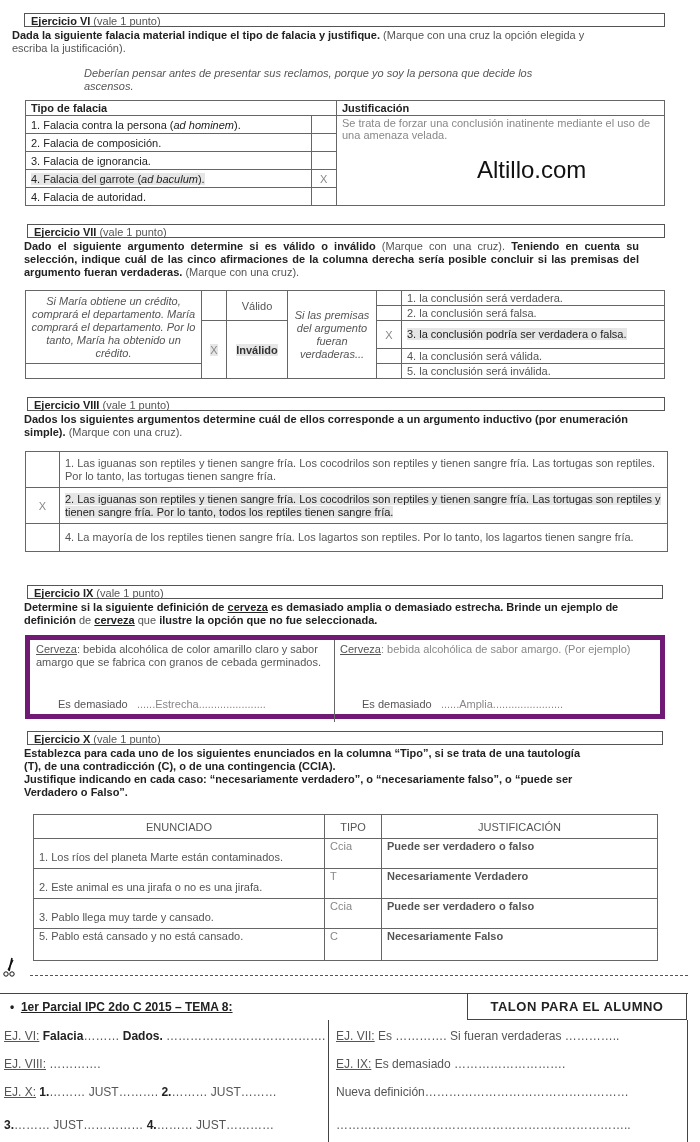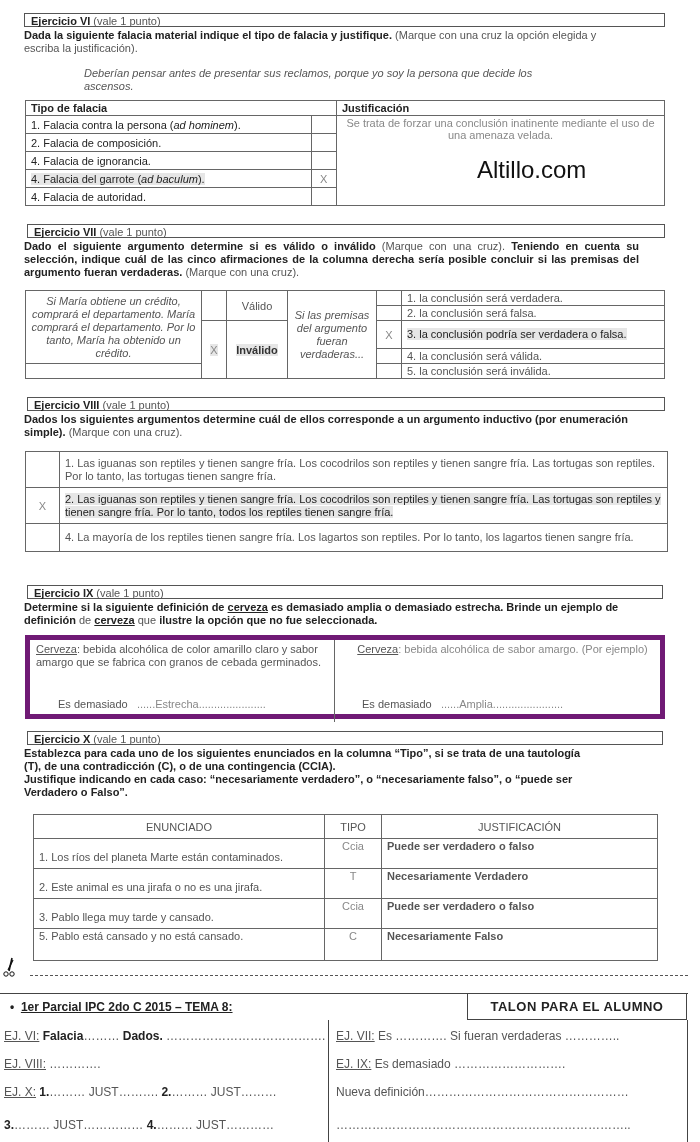--- a/index.html
+++ b/index.html
@@ -4,37 +4,37 @@
 <style>
   html, body { margin:0; padding:0; background:#fff; }
   body { width:700px; height:1142px; position:relative; overflow:hidden;
          font-family:"Liberation Sans", sans-serif; color:#222; font-size:11px; }
   .abs { position:absolute; }
   .hdr { border:1px solid #555; height:14px; line-height:14px; padding-left:6px; font-size:11px; box-sizing:border-box; }
   .hdr b { font-weight:bold; }
   .instr { font-size:11px; line-height:13px; }
   .instr b { font-weight:bold; }
   .light { color:#555; }
-  .grey { color:#888;text-align:center; }
+  .grey { color:#888; }
   table { border-collapse:collapse; }
   td, th { border:1px solid #666; padding:1px 5px; font-size:11px; vertical-align:middle; text-align:left; font-weight:normal; }
   .hl { background:#e6e6e6; }
   .xmark { color:#888; text-align:center; }
   .ital { font-style:italic; }
   .center { text-align:center; }
   u { text-decoration:underline; }
   .dash { border-top:1px dashed #555; }
 </style>
 </head>
 <body>
 
 <div class="abs hdr" style="left:24px;top:13px;width:641px;">
   <b>Ejercicio VI</b><span class="light"> (vale 1 punto)</span>
 </div>
-<div class="abs instr" style="left:24px;top:29px;width:590px;">
+<div class="abs instr" style="left:12px;top:29px;width:590px;">
   <b>Dada la siguiente falacia material indique el tipo de falacia y justifique.</b><span class="light"> (Marque con una cruz la opción elegida y escriba la justificación).</span>
 </div>
 <div class="abs ital light" style="left:84px;top:67px;width:500px;font-size:11px;line-height:13px;">Deberían pensar antes de presentar sus reclamos, porque yo soy la persona que decide los ascensos.</div>
 
 <table class="abs" style="left:25px;top:100px;width:640px;">
   <tbody>
       <tr style="height:15px;">
     <th colspan="2" style="font-weight:bold;width:300px;">Tipo de falacia</th>
     <th style="font-weight:bold;">Justificación</th>
   </tr>
@@ -44,21 +44,21 @@
     <td rowspan="5" style="vertical-align:top;position:relative;">
       <div class="grey" style="line-height:12px;">Se trata de forzar una conclusión inatinente mediante el uso de una amenaza velada.</div>
       <div style="position:absolute;left:140px;top:40px;font-size:24px;color:#111;">Altillo.com</div>
     </td>
   </tr>
   <tr style="height:18px;">
     <td><span>2. Falacia de composición.</span></td>
     <td class="xmark"></td>
   </tr>
   <tr style="height:18px;">
-    <td><span>4. Falacia de ignorancia.</span></td>
+    <td><span>3. Falacia de ignorancia.</span></td>
     <td class="xmark"></td>
   </tr>
   <tr style="height:18px;">
     <td><span class="hl"><span>4. Falacia del garrote (</span><i>ad baculum</i><span>).</span></span></td>
     <td class="xmark">X</td>
   </tr>
   <tr style="height:18px;">
     <td><span>4. Falacia de autoridad.</span></td>
     <td class="xmark"></td>
   </tr>

